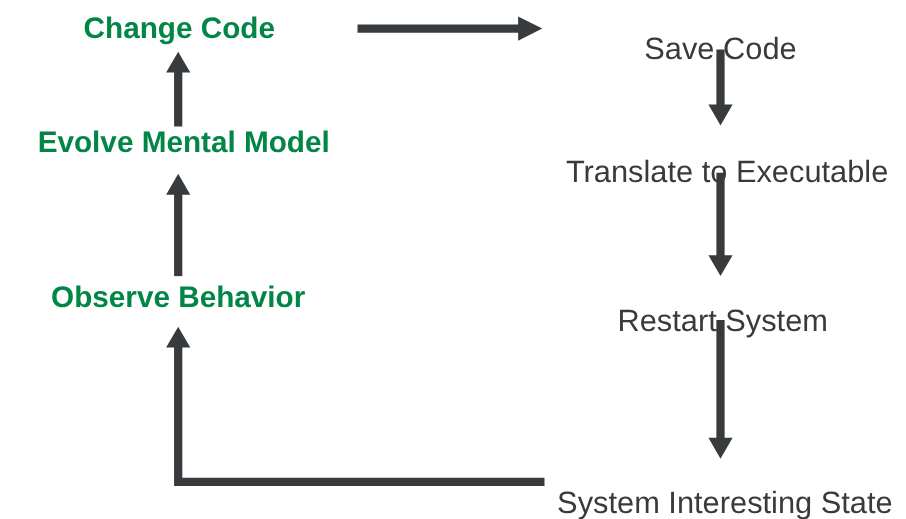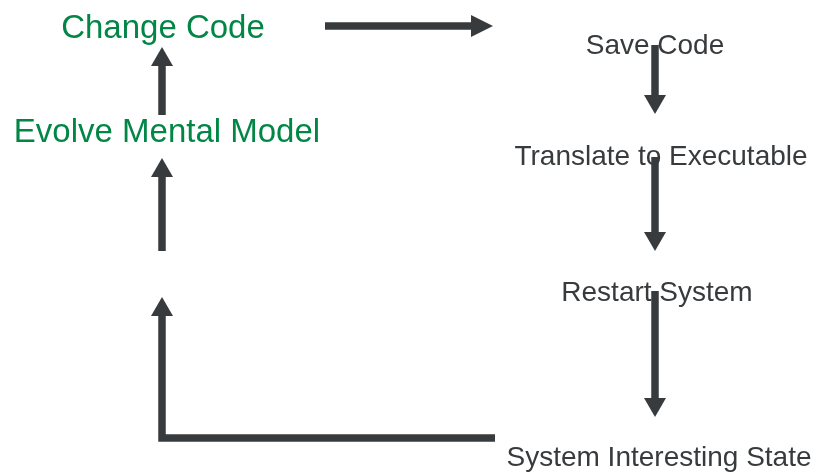--- a/index.html
+++ b/index.html
@@ -36,22 +36,22 @@
     stroke: none;
   }
   .node {
     position: absolute;
     transform: translate(-50%, -50%);
     white-space: nowrap;
     line-height: 1;
   }
   .node.loop-step {
     color: var(--green);
-    font-weight: normal;
-    font-size: 33px;
+    font-weight: bold;
+    font-size: 27px;
     letter-spacing: 0px;
   }
   .node.build-step {
     color: var(--charcoal);
     font-weight: 400;
     font-size: 28px;
     letter-spacing: 0px;
     margin-top: 19px;
   }
   
@@ -103,20 +103,21 @@
     <g>
       <line x1="162" y1="115" x2="162" y2="64"></line>
       <polygon points="151,66 173,66 162,47"></polygon>
     </g>
   </svg>
 
   <div class="node loop-step" id="node-change-code">Change Code</div>
 
   <div class="node loop-step" id="node-evolve-mental-model">Evolve Mental Model</div>
 
+  <div class="node loop-step" id="node-observe-behavior">Observe Behavior</div>
 
   <div class="node build-step" id="node-save-code">Save Code</div>
 
   <div class="node build-step" id="node-translate-to-executable">Translate to Executable</div>
 
   <div class="node build-step" id="node-restart-system">Restart System</div>
 
   <div class="node build-step" id="node-restore-interesting-state">System Interesting State</div>
 
 </div>

